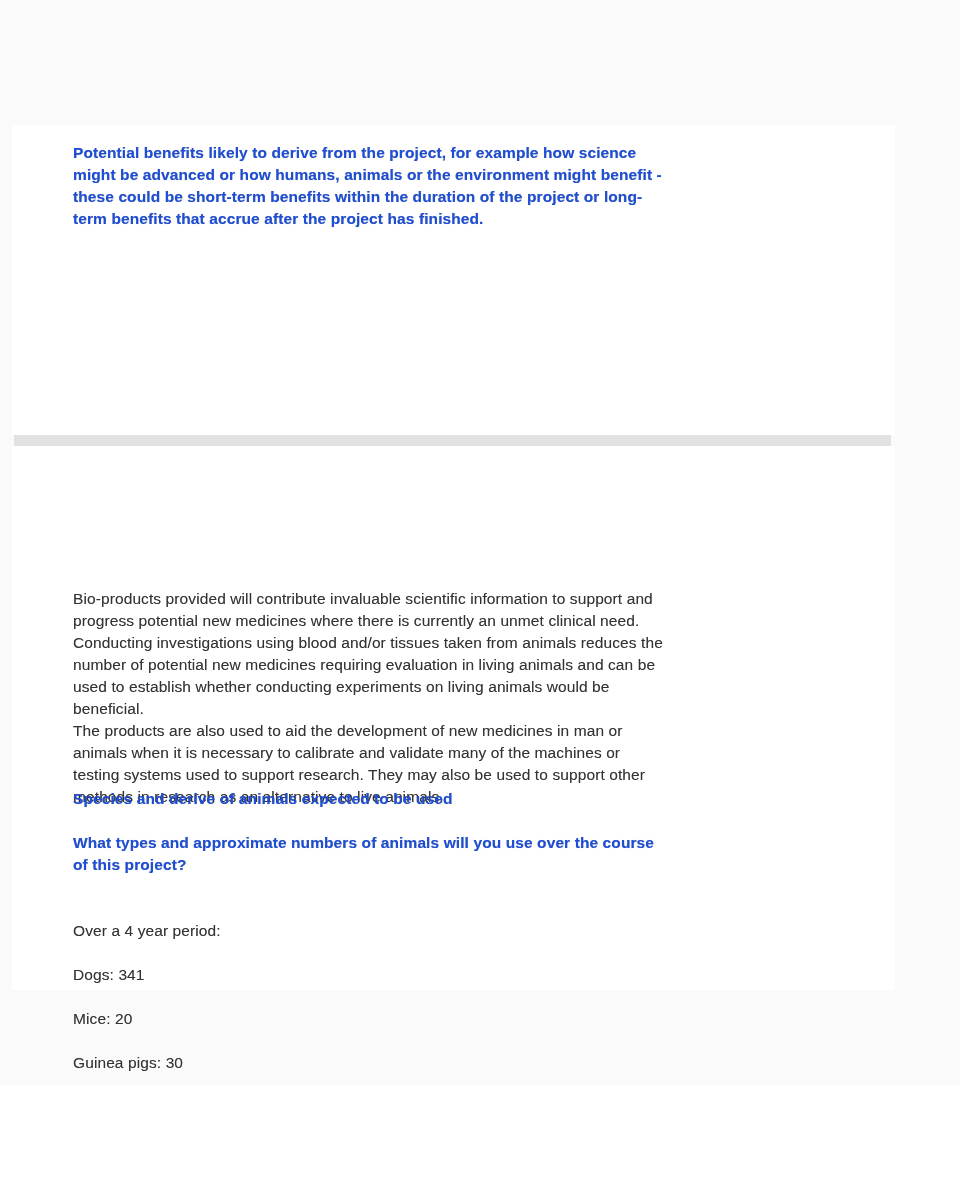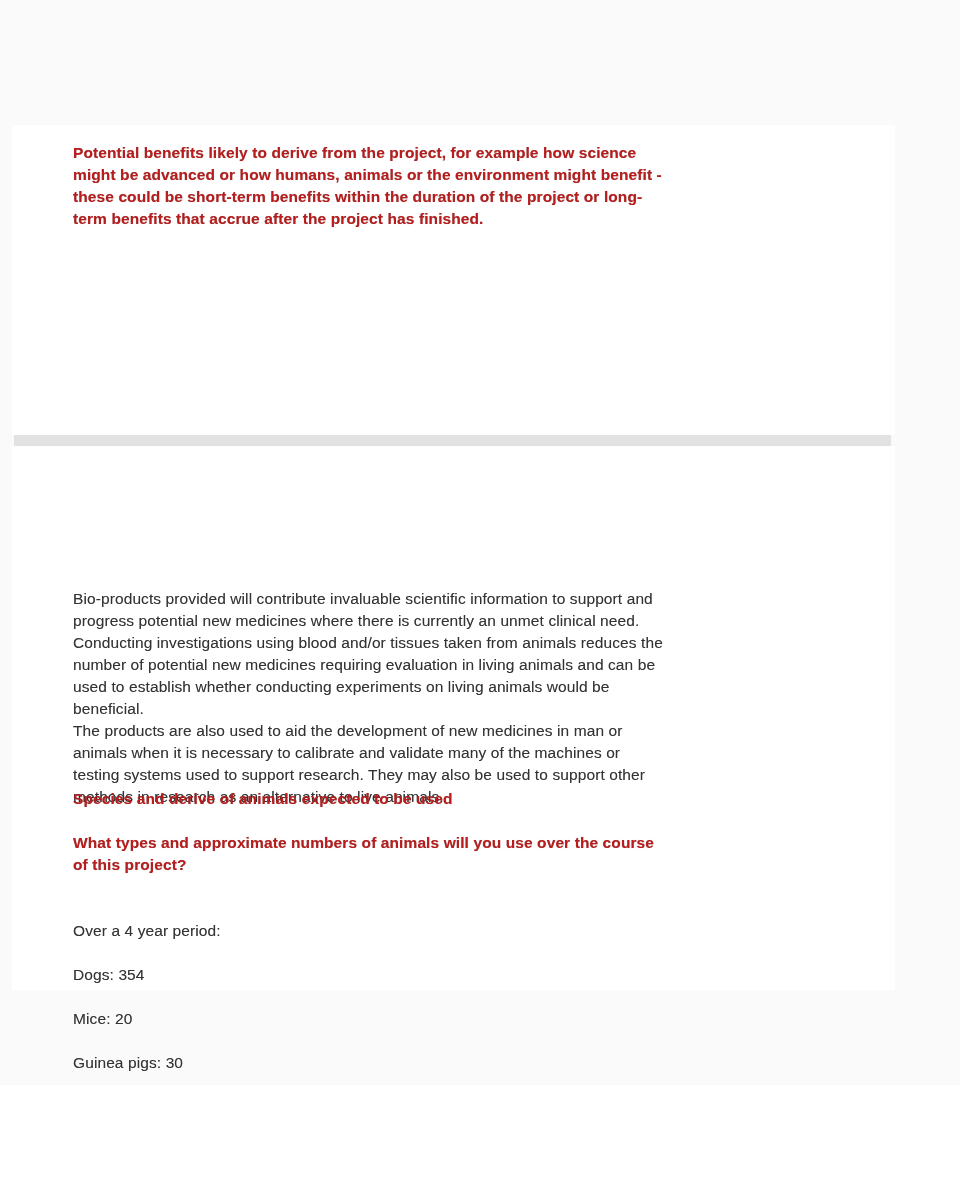--- a/index.html
+++ b/index.html
@@ -45,21 +45,21 @@
     width: 820px;
     font-size: 15.5px;
     line-height: 22px;
     letter-spacing: 0.1px;
     white-space: pre-line;
     color: #333333;
     text-shadow: 0 0 0.6px rgba(40,40,40,0.35);
   }
   .bold {
     font-weight: bold;
-    color: #b91c1c;
+    color: #1d4ed8;
     text-shadow: 0 0 0.7px rgba(20,20,20,0.4);
   }
   
   .pos-intro      { top: 142px; }
   .pos-q1         { top: 252px; }
   .pos-body       { top: 588px; }
   .pos-species    { top: 788px; }
   .pos-q2         { top: 832px; }
   .pos-usage      { top: 898px; }
   .usage-line { white-space: pre; }
@@ -94,18 +94,18 @@
 testing systems used to support research. They may also be used to support other
 methods in research as an alternative to live animals.</div>
 
   <div class="txt bold pos-species">Species and derive of animals expected to be used</div>
 
   <div class="txt bold pos-q2">What types and approximate numbers of animals will you use over the course
 of this project?</div>
 
   <div class="txt pos-usage">
     <div class="usage-line">Over a 4 year period:</div>
-    <div class="usage-line">Dogs: 354</div>
+    <div class="usage-line">Dogs: 341</div>
     <div class="usage-line">Mice: 20</div>
     <div class="usage-line">Guinea pigs: 30</div>
   </div>
 
 </div>
 
 </body></html>

